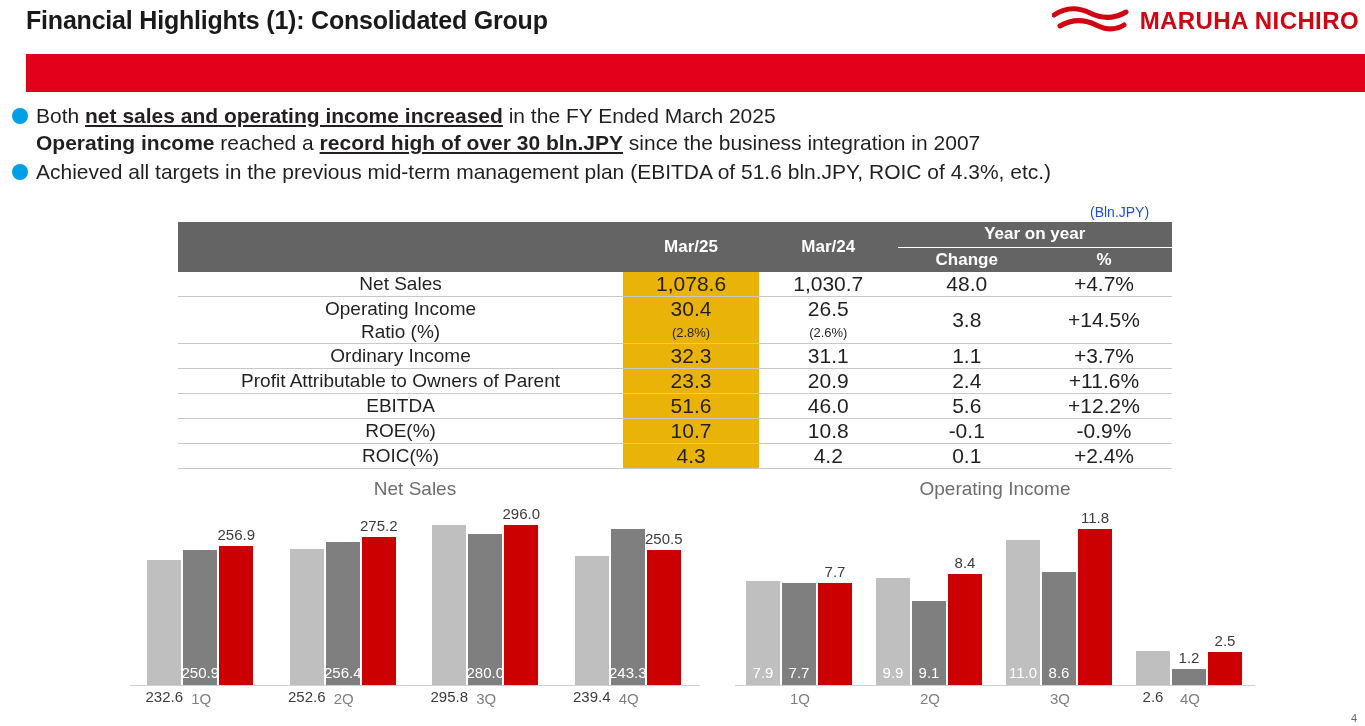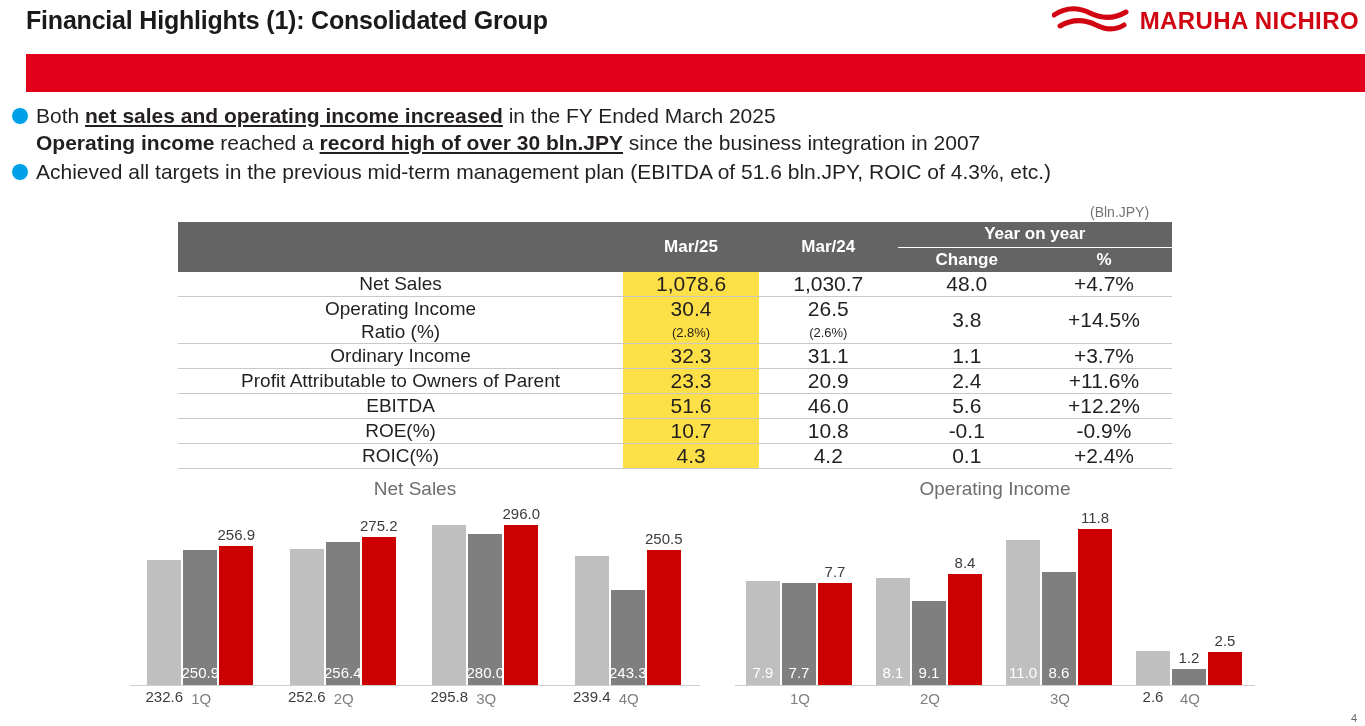--- a/index.html
+++ b/index.html
@@ -70,21 +70,21 @@
   .bullet-text { font-size: 21px; line-height: 27px; }
   .bullet-text b { font-weight: bold; }
   .u { text-decoration: underline; font-weight: bold; }
 
   
   .unit-label {
     position: absolute;
     left: 1090px;
     top: 204px;
     font-size: 14px;
-    color: #737373;
+    color: #1d4ed8;
   }
   table.fin {
     position: absolute;
     left: 178px;
     top: 222px;
     width: 994px;
     border-collapse: collapse;
     font-size: 19px;
   }
   table.fin th, table.fin td { padding: 0; }
@@ -102,21 +102,21 @@
     padding: 3px 0;
     font-size: 19px;
     border-bottom: 1px solid #c8c8c8;
   }
   .cell {
     text-align: center;
     border-bottom: 1px solid #c8c8c8;
     font-size: 21px;
     padding: 3px 0;
   }
-  .cell.hl { background: #fde047; }
+  .cell.hl { background: #eab308; }
   .small { font-size: 13px; }
   .nb { border-bottom: none !important; }
 
   
   .chart {
     position: absolute;
     bottom: 18px;
     height: 200px;
   }
   .chart-title {
@@ -314,21 +314,21 @@
         </div>
         <div class="bar s2" style="height: 159.661px;">
           <div class="lab above">296.0</div>
         </div>
       </div>
       <div class="xtick" style="left: 296.25px; bottom: -22px;">3Q</div>
       <div class="group" style="left: 444.75px; width: 108px;">
         <div class="bar s0" style="height: 129.131px;">
           <div class="lab below">239.4</div>
         </div>
-        <div class="bar s1" style="height: 95px;">
+        <div class="bar s1" style="height: 156px;">
           <div class="lab inside">243.3</div>
         </div>
         <div class="bar s2" style="height: 135.118px;">
           <div class="lab above">250.5</div>
         </div>
       </div>
       <div class="xtick" style="left: 438.75px; bottom: -22px;">4Q</div>
     </div>
 </div>
 
@@ -342,21 +342,21 @@
         <div class="bar s1" style="height: 101.526px;">
           <div class="lab inside">7.7</div>
         </div>
         <div class="bar s2" style="height: 101.526px;">
           <div class="lab above">7.7</div>
         </div>
       </div>
       <div class="xtick" style="left: 5px; bottom: -22px;">1Q</div>
       <div class="group" style="left: 141px; width: 108px;">
         <div class="bar s0" style="height: 106.8px;">
-          <div class="lab inside">8.1</div>
+          <div class="lab inside">9.9</div>
         </div>
         <div class="bar s1" style="height: 84px;">
           <div class="lab inside">9.1</div>
         </div>
         <div class="bar s2" style="height: 110.756px;">
           <div class="lab above">8.4</div>
         </div>
       </div>
       <div class="xtick" style="left: 135px; bottom: -22px;">2Q</div>
       <div class="group" style="left: 271px; width: 108px;">

